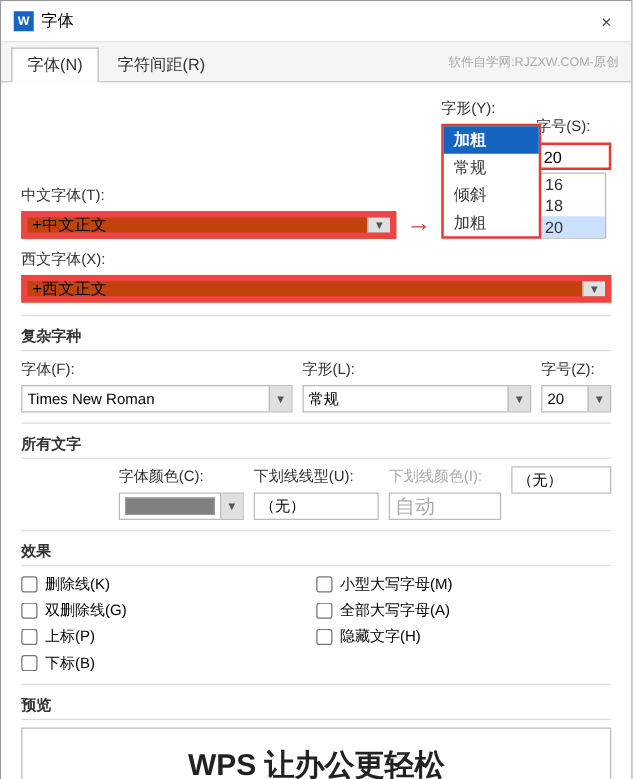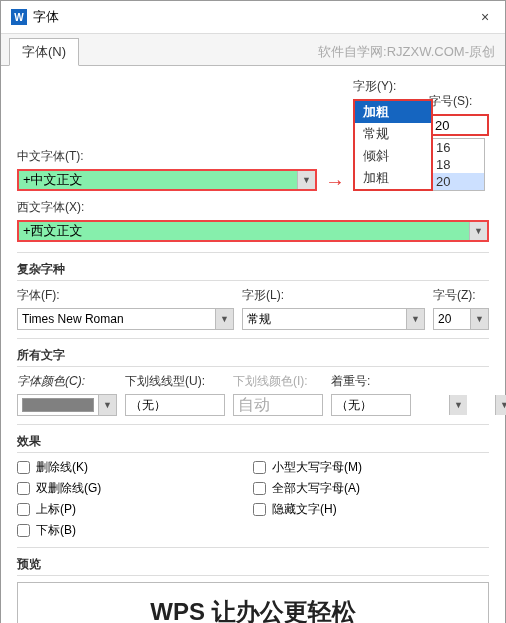--- a/index.html
+++ b/index.html
@@ -70,21 +70,21 @@
       background: #fff;
       border-color: #bbb;
       border-bottom: 1px solid #fff;
       margin-bottom: -1px;
     }
 
     .watermark {
       position: absolute;
       top: 42px;
       right: 10px;
-      font-size: 13px;
+      font-size: 10px;
       color: #aaa;
     }
 
     .content {
       background: #fff;
       padding: 12px 16px;
     }
 
     .section-row {
       display: flex;
@@ -101,22 +101,22 @@
 
     .field-label {
       font-size: 12px;
       color: #333;
       margin-bottom: 2px;
     }
 
     .field-input-wrap {
       display: flex;
       align-items: center;
-      border: 2px solid #ef4444;
-      background: #86efac;
+      border: 5px solid #ef4444;
+      background: #c2410c;
       height: 22px;
     }
 
     .field-input-wrap input, .field-input-wrap select {
       border: none;
       outline: none;
       background: transparent;
       font-size: 13px;
       height: 100%;
       padding: 0 4px;
@@ -201,20 +201,21 @@
     .separator {
       border: none;
       border-top: 1px solid #ddd;
       margin: 8px 0;
     }
 
     .row3 {
       display: flex;
       gap: 8px;
       margin-bottom: 8px;
+      justify-content: flex-end;
     }
 
     .col-wide {
       flex: 1;
     }
 
     .col-mid {
       flex: 0.8;
     }
 
@@ -288,20 +289,21 @@
       <div class="title-bar-icon">
         <span>W</span>
       </div>
       <span class="title-bar-text">字体</span>
     </div>
     <div class="title-close">×</div>
   </div>
 
   <div class="tabs">
     <div class="tab active">字体(N)</div>
+    <div class="tab">字符间距(R)</div>
     <span class="watermark">软件自学网:RJZXW.COM-原创</span>
   </div>
 
   <div class="content">
 
     <div style="display:flex; gap:8px; margin-bottom:8px; align-items:flex-end; position:relative;">
 
       <div class="field-group" style="flex:1.2;">
         <div class="field-label">中文字体(T):</div>
         <div class="field-input-wrap">
@@ -371,21 +373,21 @@
           <input type="text" style="border: none; outline: none; width: 36px; font-size: 12px; padding: 0px 4px; font-family: inherit; background: transparent;" value="20">
           <div class="dropdown-arrow">▼</div>
         </div>
       </div>
     </div>
 
     <hr class="separator">
 
     <div class="section-label">所有文字</div>
     <div class="row3">
-      <div class="field-group" style="width:100px;font-style:italic;">
+      <div class="field-group" style="width:100px;">
         <div class="field-label">字体颜色(C):</div>
         <div class="select-wrap" style="height:22px;">
           <div style="flex:1;background:#808080;height:14px;margin:3px 4px;border:1px solid #999;"></div>
           <div class="dropdown-arrow">▼</div>
         </div>
       </div>
       <div class="field-group" style="width:100px;">
         <div class="field-label">下划线线型(U):</div>
         <div class="select-wrap">
           <input type="text" style="border: none; outline: none; flex: 1 1 0%; font-size: 12px; padding: 0px 4px; font-family: inherit; background: transparent;" value="（无）">
@@ -393,21 +395,20 @@
         </div>
       </div>
       <div class="field-group" style="width:90px;">
         <div class="field-label" style="color:#aaa;">下划线颜色(I):</div>
         <div class="select-wrap">
           <input type="text" style="border: none; outline: none; flex: 1 1 0%; font-size: 16px; padding: 0px 4px; font-family: inherit; background: transparent; color: rgb(170, 170, 170);" value="自动">
           <div class="dropdown-arrow">▼</div>
         </div>
       </div>
       <div class="field-group" style="width:80px;">
-        <div class="field-label">着重号:</div>
         <div class="select-wrap">
           <input type="text" style="border: none; outline: none; flex: 1 1 0%; font-size: 12px; padding: 0px 4px; font-family: inherit; background: transparent;" value="（无）">
           <div class="dropdown-arrow">▼</div>
         </div>
       </div>
     </div>
 
     <hr class="separator">
 
     <div class="section-label">效果</div>

